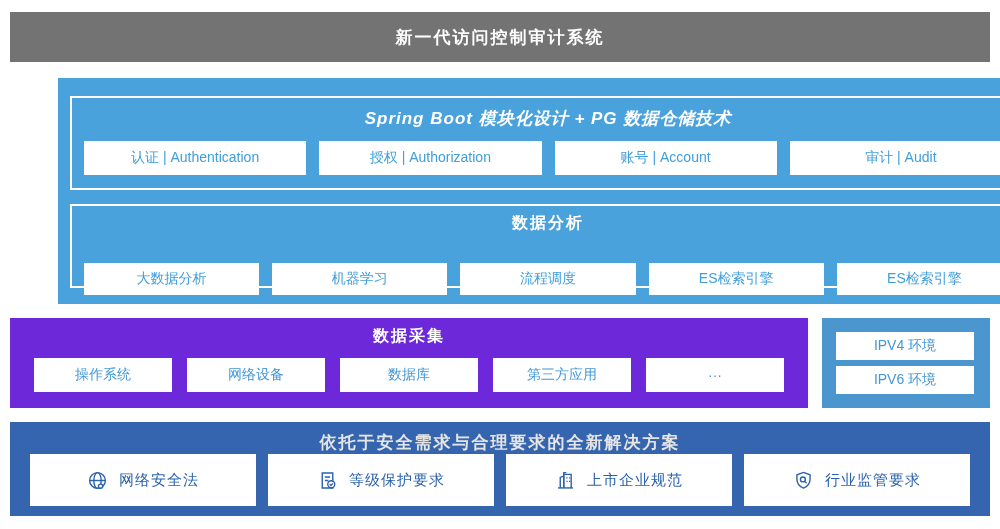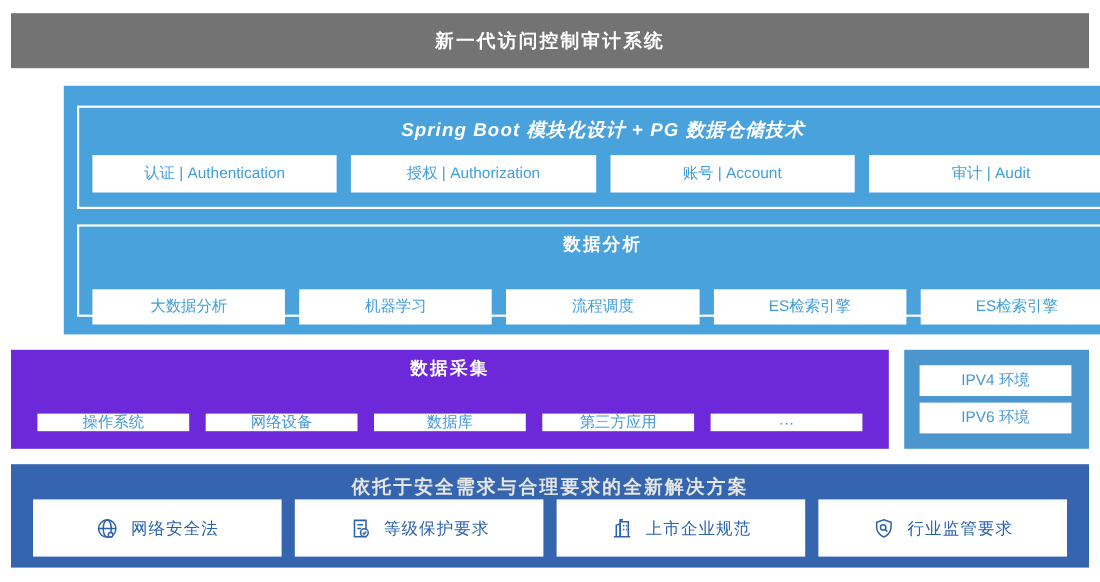--- a/index.html
+++ b/index.html
@@ -56,21 +56,21 @@
     left: 10px; top: 318px; width: 798px; height: 90px;
     background: #6d28d9;
     padding: 5px 24px 16px;
     display: flex; flex-direction: column; justify-content: space-between;
   }
   .collect-title {
     color: #ffffff; font-size: 16px; font-weight: bold; letter-spacing: 2px;
     text-align: center; line-height: 25px;
   }
   .row-collect { gap: 15px; }
-  .row-collect .wbox { height: 16px; color: #4497D6; }
+  .row-collect .wbox { height: 34px; color: #4497D6; }
 
   .env {
     left: 822px; top: 318px; width: 168px; height: 90px;
     background: #4C96CF;
     padding: 14px 16px 14px 14px;
     display: flex; flex-direction: column; justify-content: space-between;
   }
   .env .wbox { height: 28px; flex: none; color: #4497D6; }
 
   

